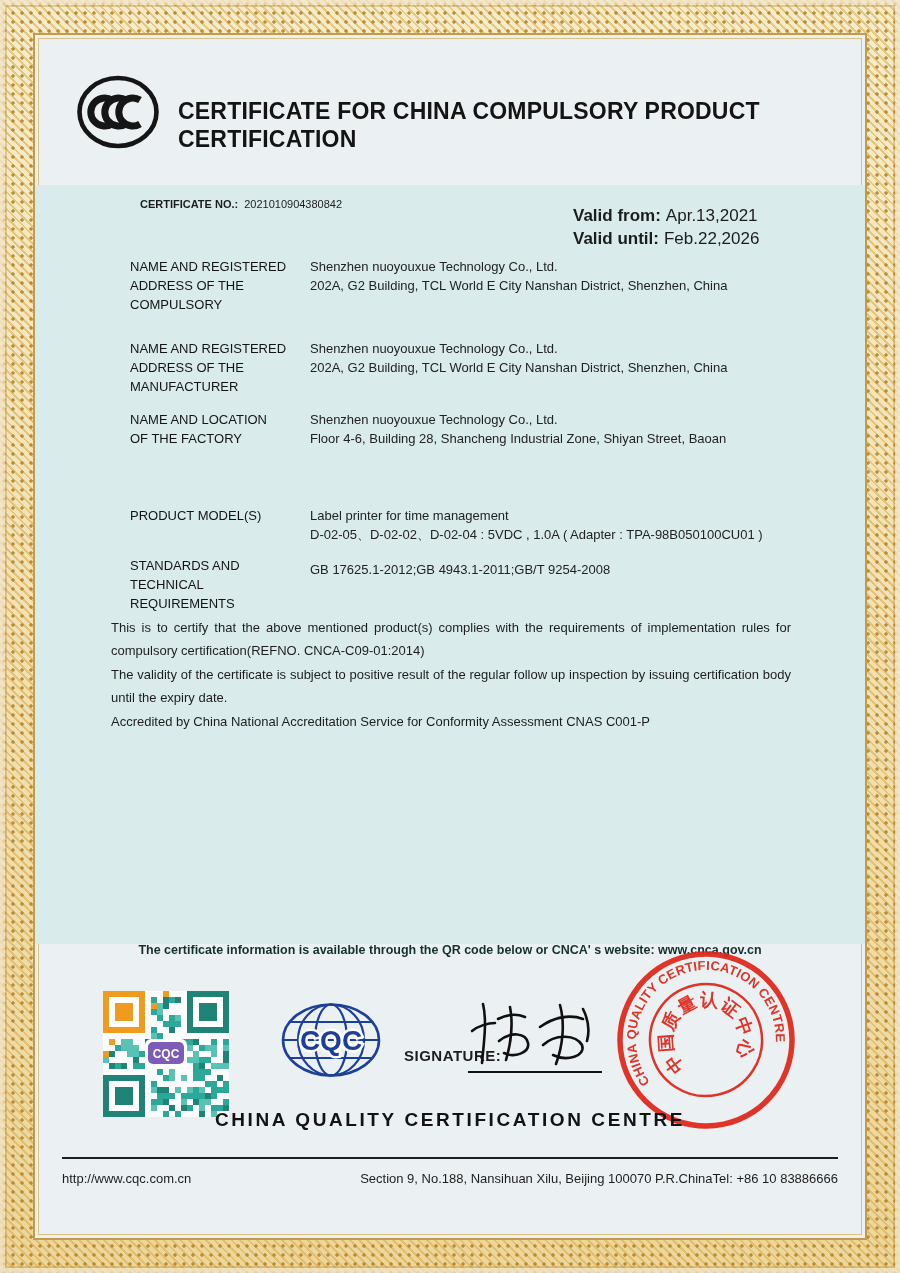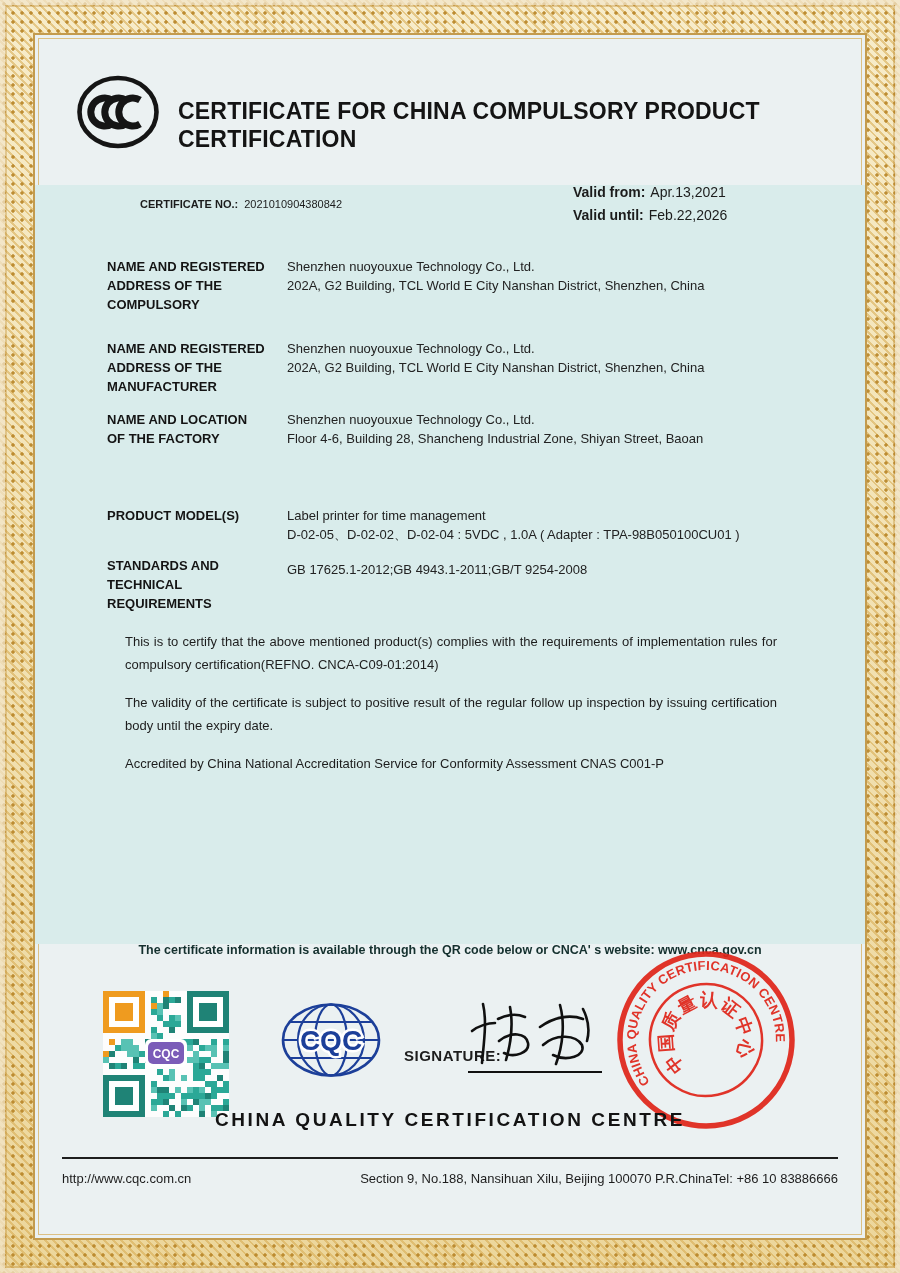--- a/index.html
+++ b/index.html
@@ -18,28 +18,28 @@
     position:absolute;inset:33px;background:#ebf1f2;
     border:2px solid #c39b4e;outline:1px solid #dcc084;outline-offset:-6px;
   }
   .panel{position:absolute;left:35px;right:35px;top:185px;height:759px;background:#d9eceb;}
   .abs{position:absolute;}
   .b{font-weight:bold;}
   #title{left:178px;right:58px;top:97px;font-size:23px;font-weight:bold;text-align:left;
     letter-spacing:.2px;color:#141414;line-height:28px;}
   #certline{left:140px;top:198px;font-size:11px;}
   #certline .b{margin-right:6px;}
-  #validblock{left:573px;top:181px;font-size:14px;line-height:23px;}
+  #validblock{left:573px;top:204px;font-size:17px;line-height:23px;}
   #validblock .b{margin-right:5px;}
   .field{position:absolute;left:107px;right:80px;display:flex;font-size:13px;line-height:19px;}
-  .flabel{width:180px;font-weight:bold;color:#141414;flex:none;}
+  .flabel{width:180px;font-weight:normal;color:#141414;flex:none;margin-left:23px;}
   .fvalue{flex:1;color:#222;}
   .fvalue.pad{padding-top:4px;}
   .paras{left:109px;width:684px;top:615px;font-size:13px;line-height:22.5px;color:#1d1d1d;text-align:justify;}
-  .paras p{margin:16px;}
+  .paras p{margin:2px;}
   #notice{left:0;right:0;top:943px;text-align:center;font-size:12.5px;font-weight:bold;color:#14302e;}
   #qr-svg{position:absolute;left:103px;top:991px;}
   #cqc-logo{position:absolute;left:279px;top:1001px;}
   #sig-label{left:404px;top:1047px;font-size:15px;font-weight:bold;letter-spacing:.5px;}
   #sig-svg{position:absolute;left:464px;top:999px;}
   #sig-line{left:468px;top:1071px;width:134px;height:2px;background:#111;}
   #stamp-svg{position:absolute;left:614px;top:948px;}
   #org-name{left:0;right:0;top:1109px;text-align:center;font-size:19px;font-weight:bold;
     letter-spacing:2.6px;color:#131313;}
   #divider{left:62px;top:1157px;width:776px;height:2.4px;background:#1e1e1e;}

